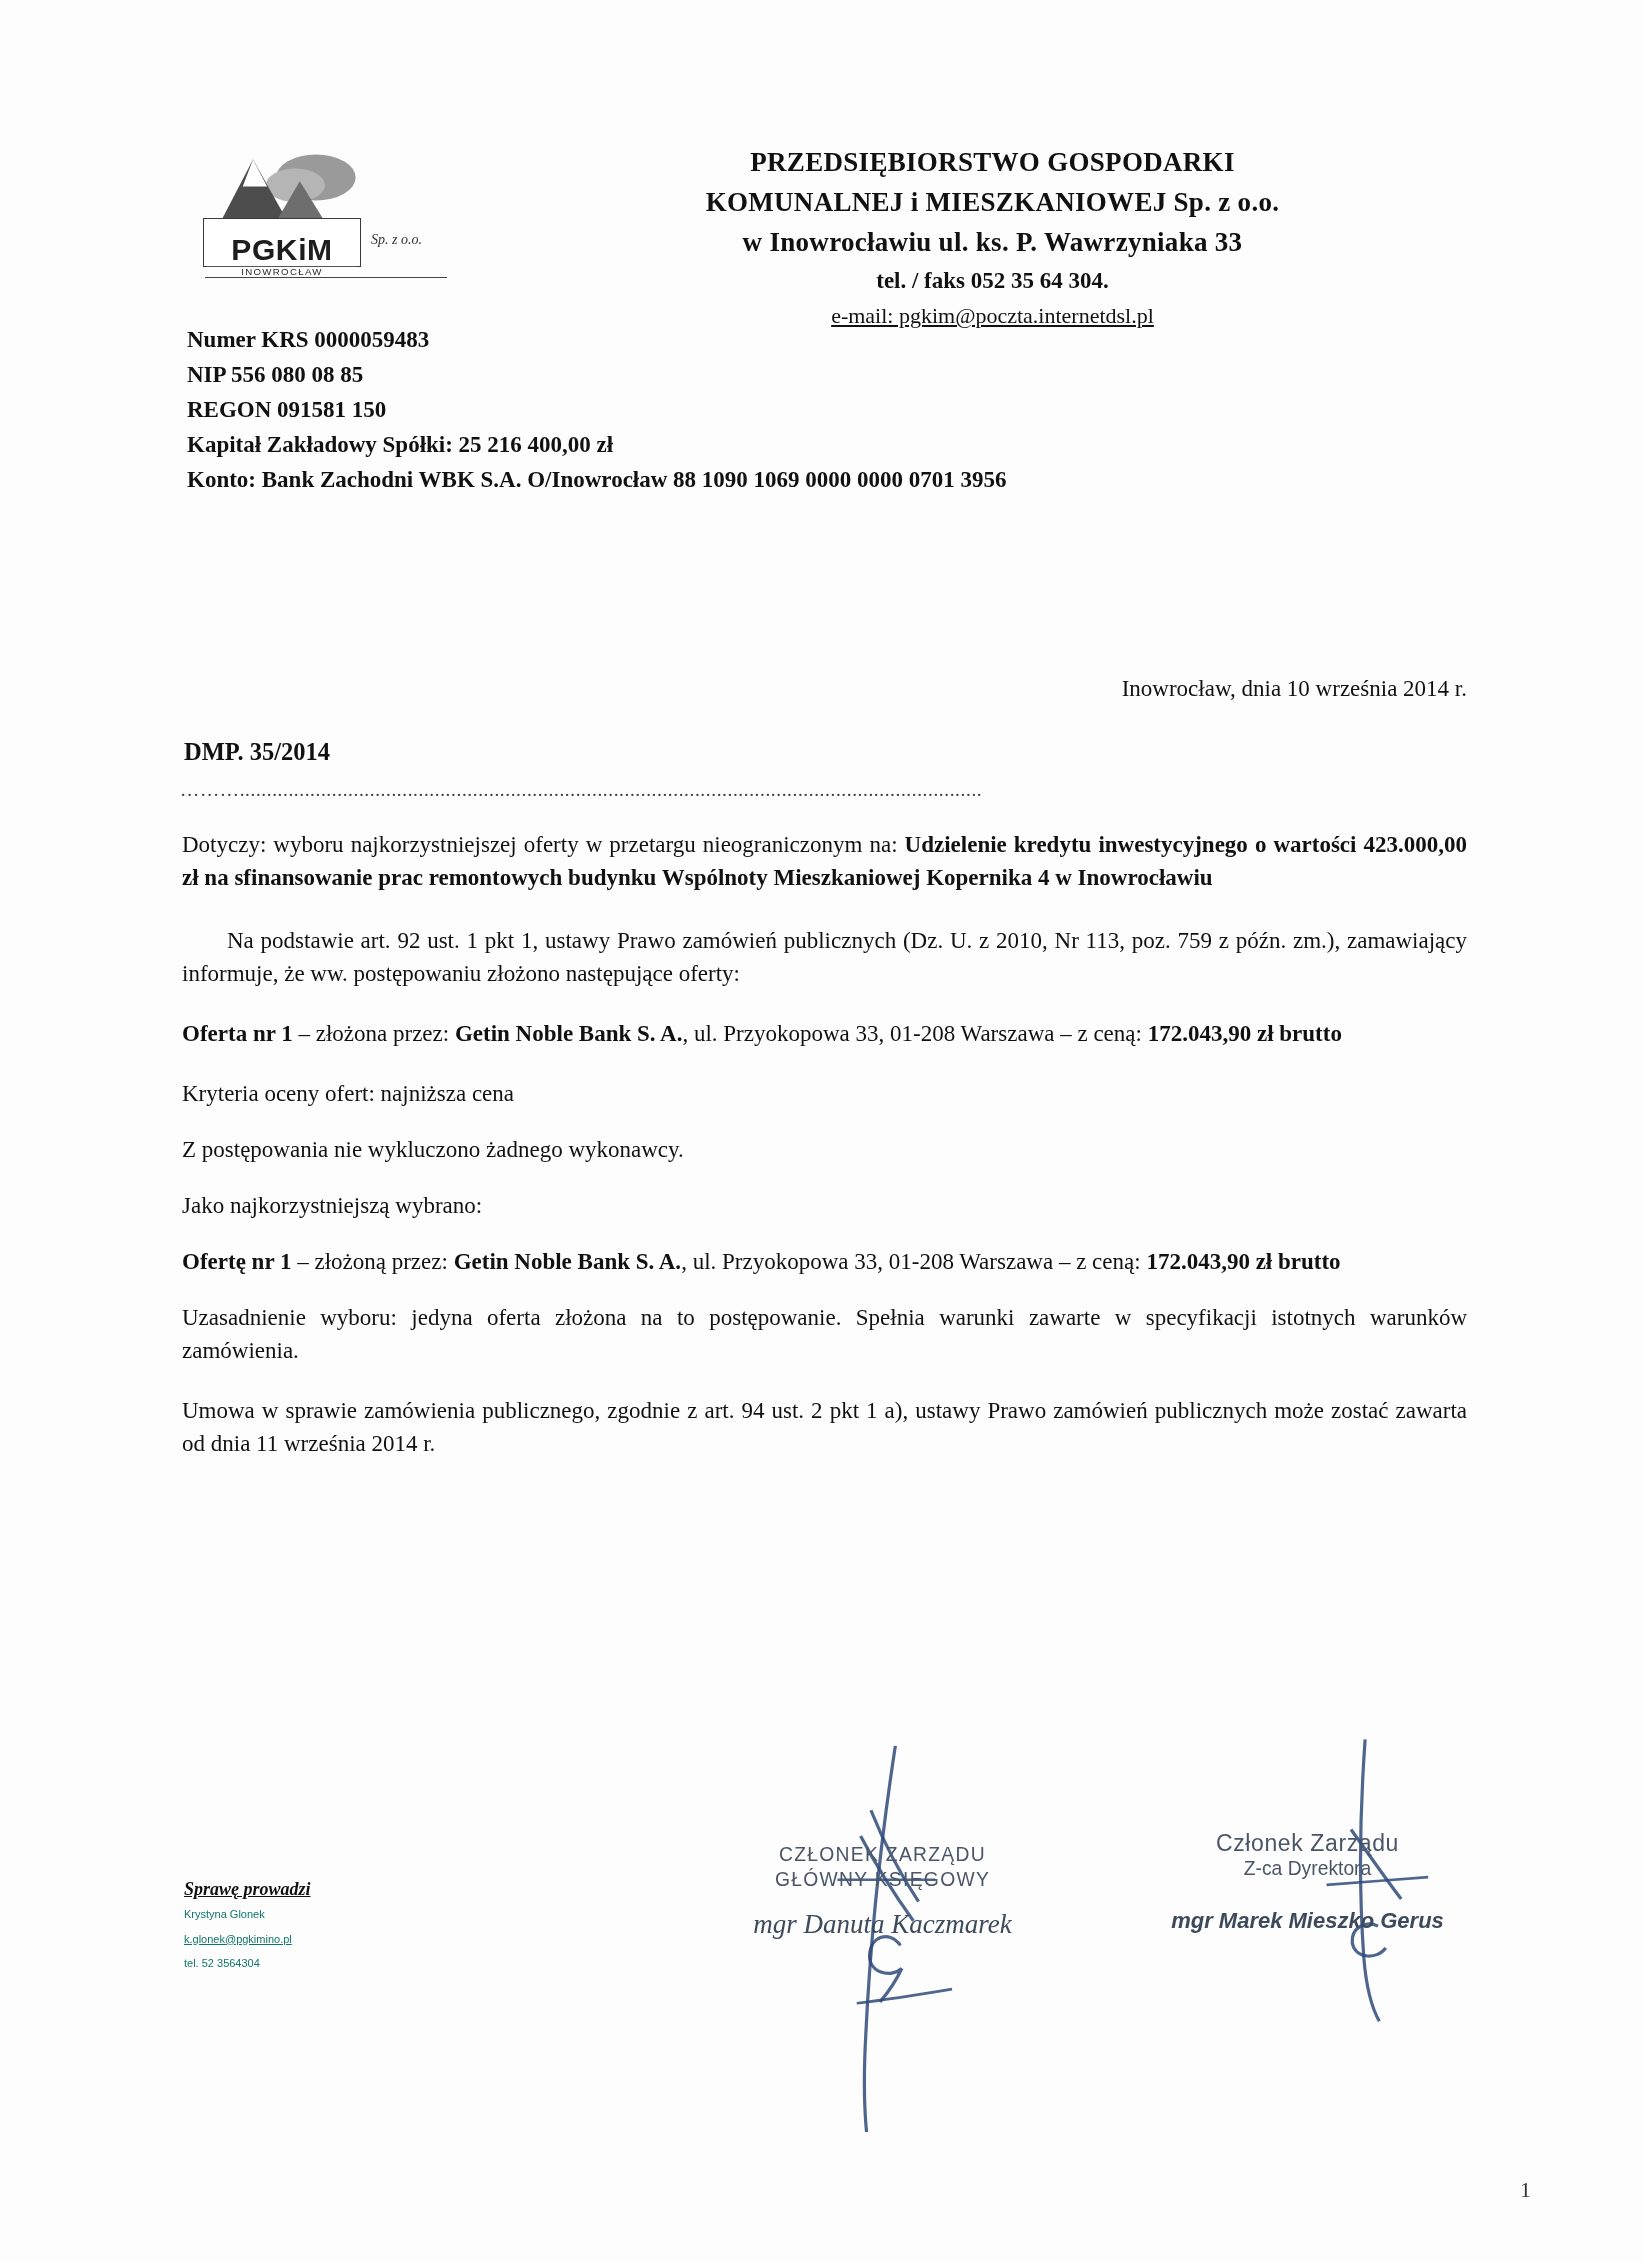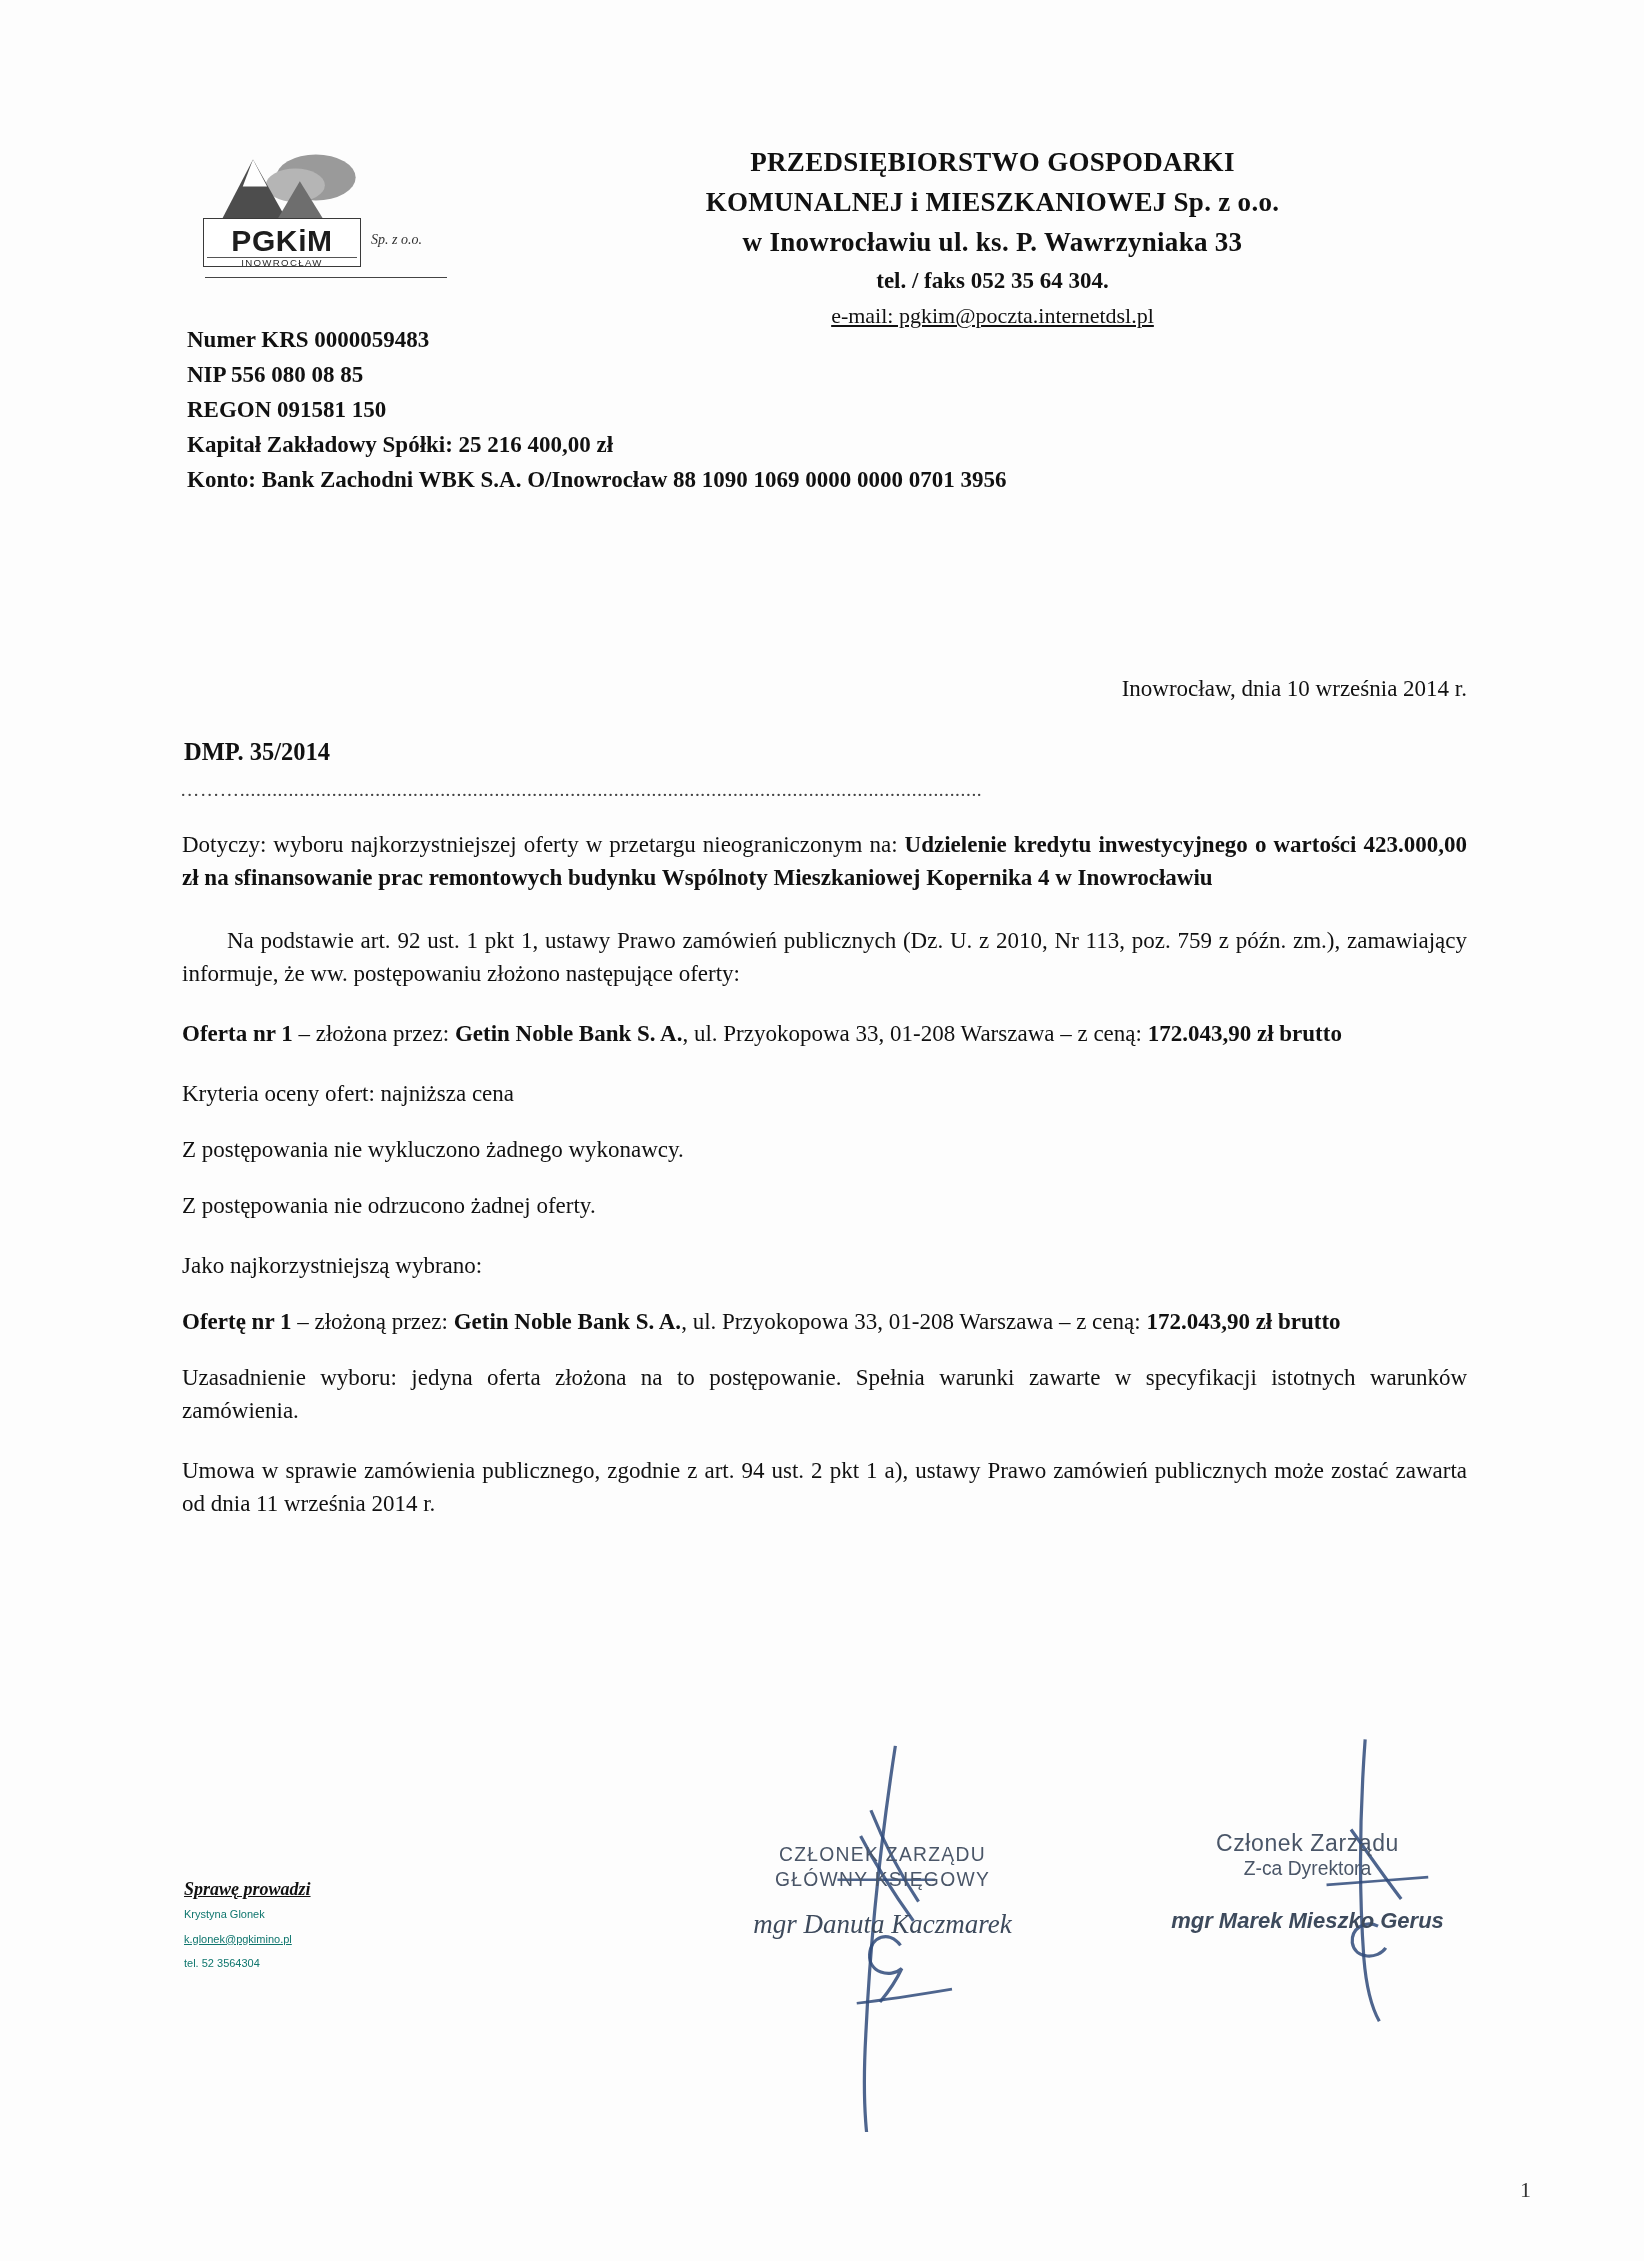--- a/index.html
+++ b/index.html
@@ -54,21 +54,21 @@
     box-sizing: border-box;
   }
   .logo-word .pg {
     font-family: "Liberation Sans", sans-serif;
     font-weight: bold;
     font-size: 30px;
     letter-spacing: 0.6px;
     color: #1d1d1d;
     text-align: center;
     line-height: 32px;
-    padding-top: 6px;
+    padding-top: 15px;
   }
   .logo-word .sub {
     font-family: "Liberation Sans", sans-serif;
     font-size: 9.7px;
     letter-spacing: 1.3px;
     color: #2b2b2b;
     text-align: center;
     line-height: 10.3px;
     border-top: 0.6px solid #555;
     margin: 0 2.6px;
@@ -344,21 +344,20 @@
     </p>
 
     <p class="para indent gap-m">Na podstawie art. 92 ust. 1 pkt 1, ustawy Prawo zamówień publicznych (Dz. U. z 2010, Nr 113,  poz.  759  z  późn.  zm.),  zamawiający  informuje,  że  ww.  postępowaniu  złożono następujące oferty:</p>
 
     <p class="para gap-m">
       <span class="b">Oferta  nr  1</span><span> – złożona  przez: </span><span class="b">Getin  Noble  Bank  S.  A.</span><span>, ul. Przyokopowa 33,  01-208 Warszawa – z ceną: </span><span class="b">172.043,90 zł brutto</span>
     </p>
 
     <p class="para nogap">Kryteria oceny ofert: najniższa cena</p>
     <p class="para nogap">Z postępowania nie wykluczono żadnego wykonawcy.</p>
-    <p class="para gap-m">Z postępowania nie odrzucono żadnej oferty.</p>
 
     <p class="para nogap">Jako najkorzystniejszą wybrano:</p>
 
     <p class="para nogap">
       <span class="b">Ofertę  nr  1</span><span> – złożoną  przez: </span><span class="b">Getin  Noble  Bank  S.  A.</span><span>, ul. Przyokopowa 33,  01-208 Warszawa – z ceną: </span><span class="b">172.043,90 zł brutto</span>
     </p>
 
     <p class="para gap-m">Uzasadnienie wyboru: jedyna oferta złożona na to postępowanie. Spełnia warunki zawarte w specyfikacji istotnych warunków zamówienia.</p>
 
     <p class="para">Umowa w sprawie zamówienia publicznego, zgodnie z art. 94 ust. 2 pkt 1 a), ustawy Prawo zamówień publicznych może zostać zawarta od dnia 11 września 2014 r.</p>

